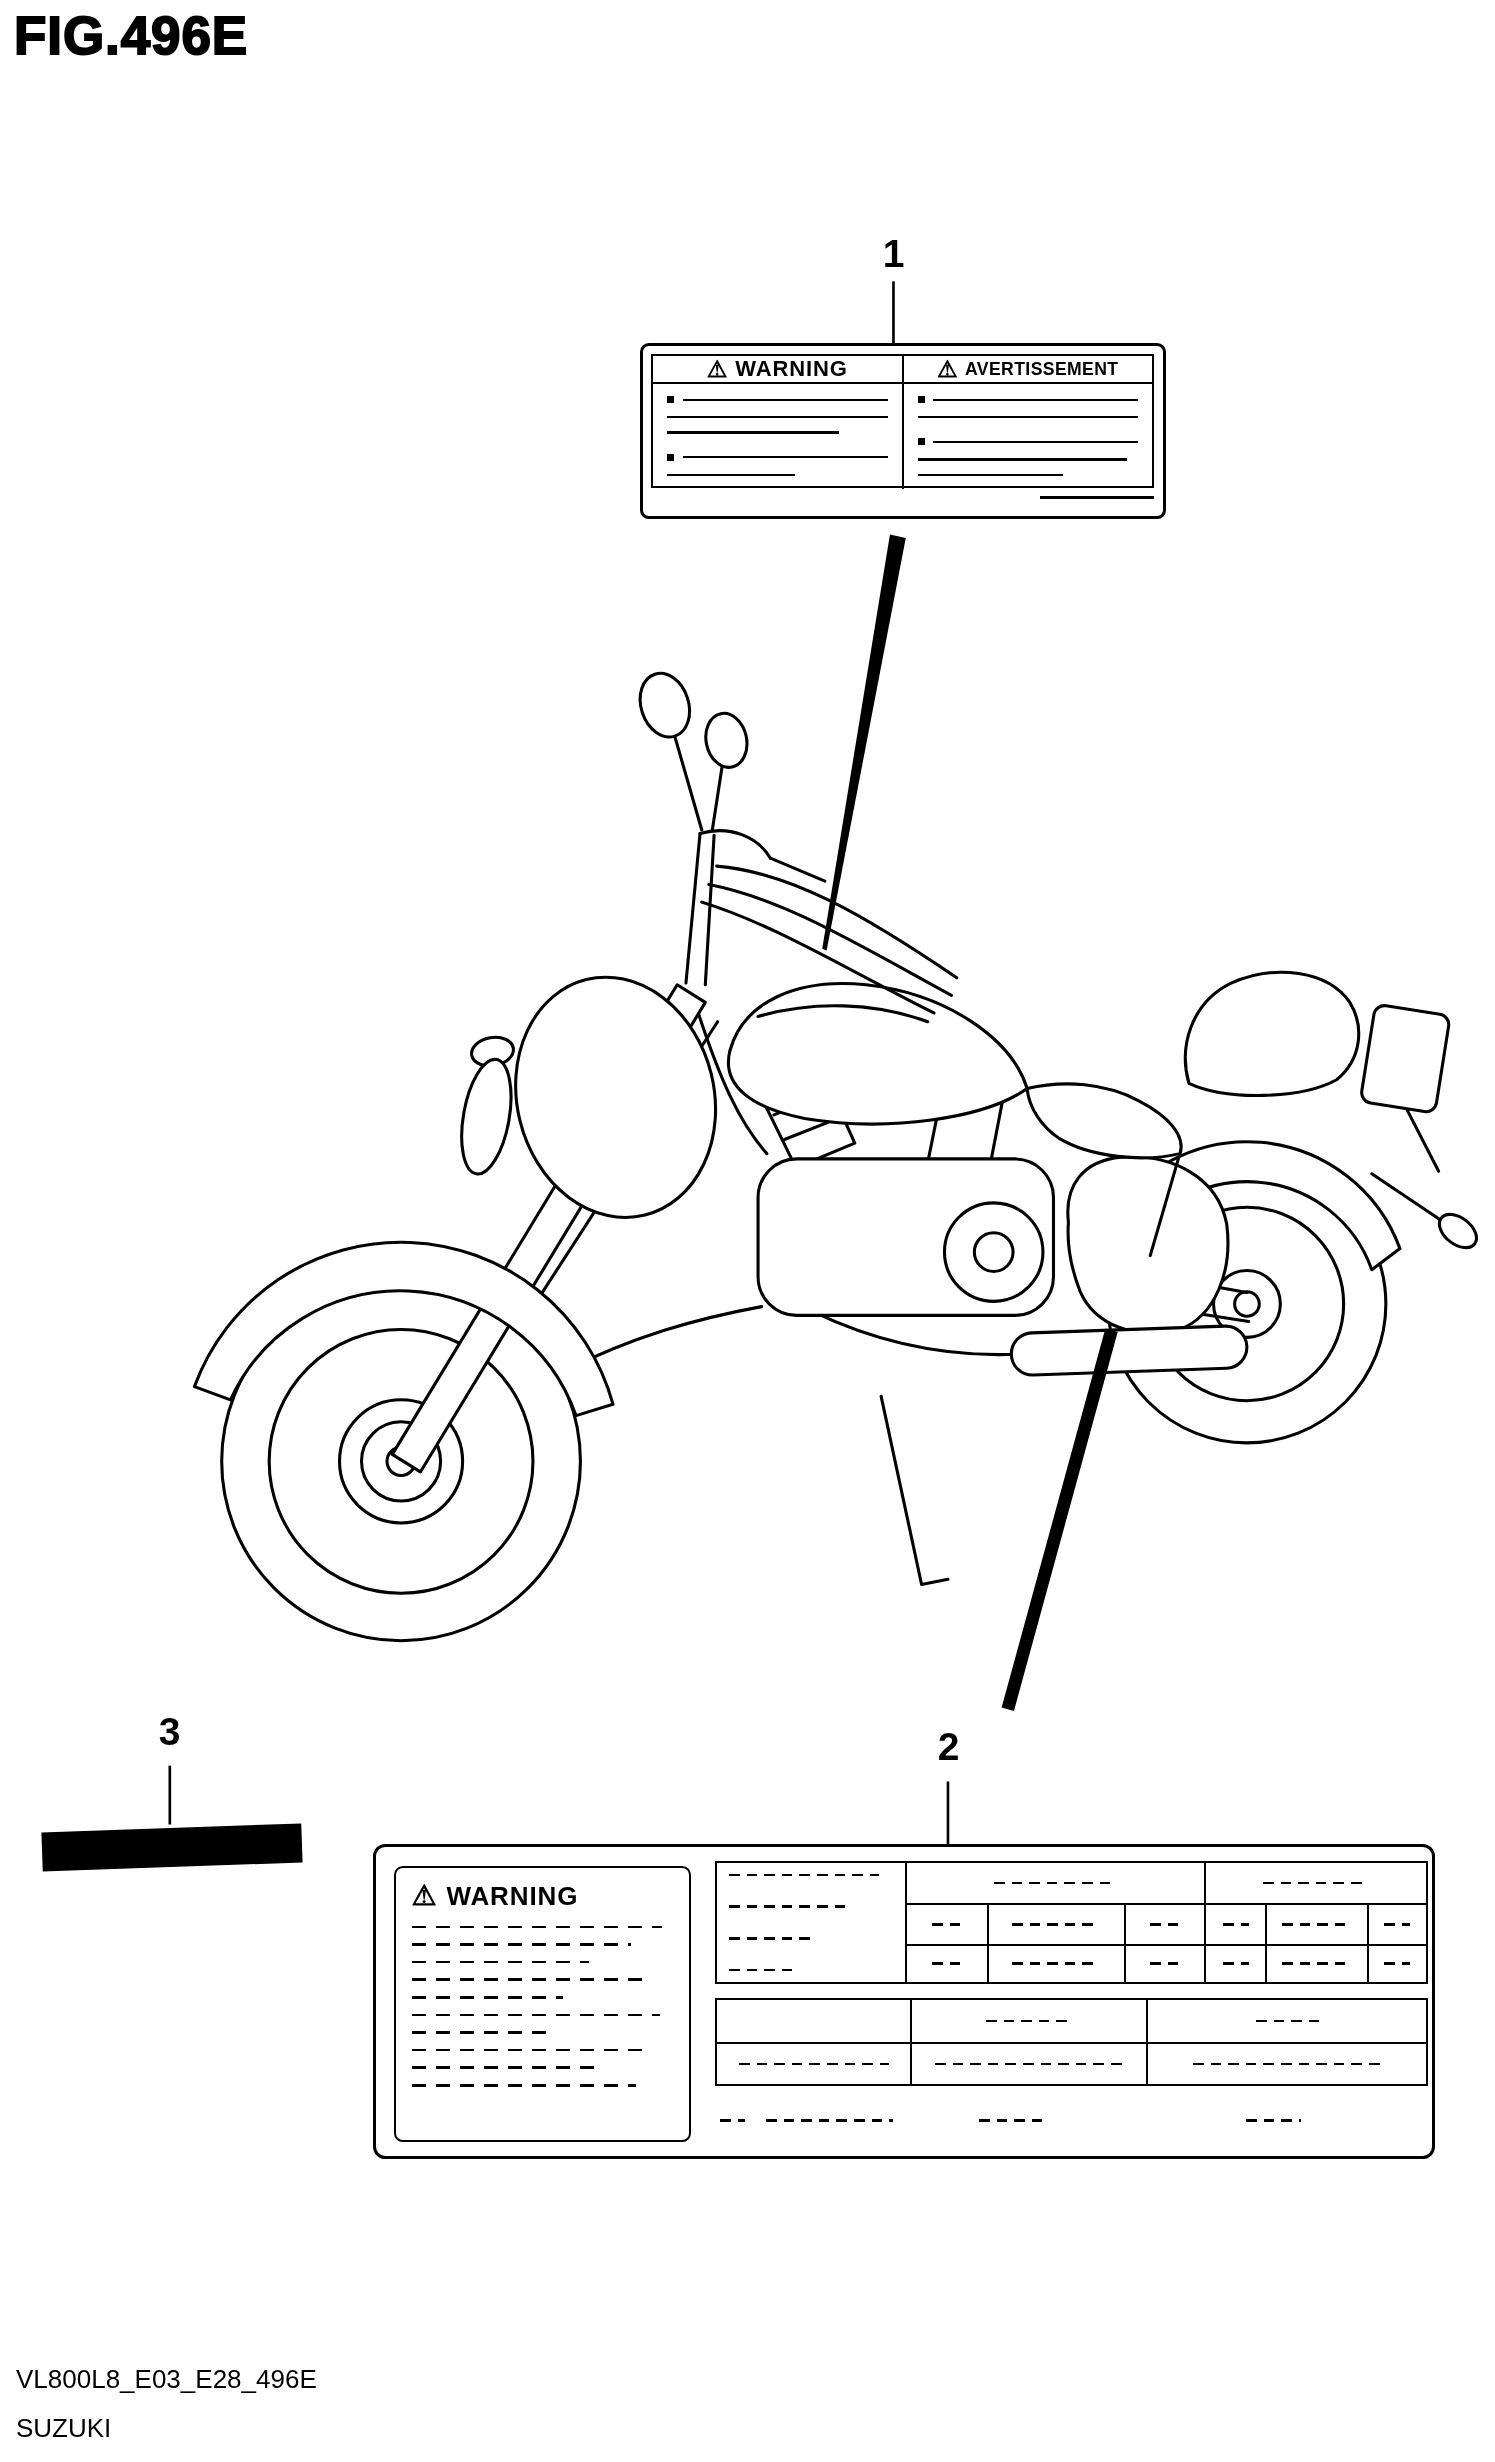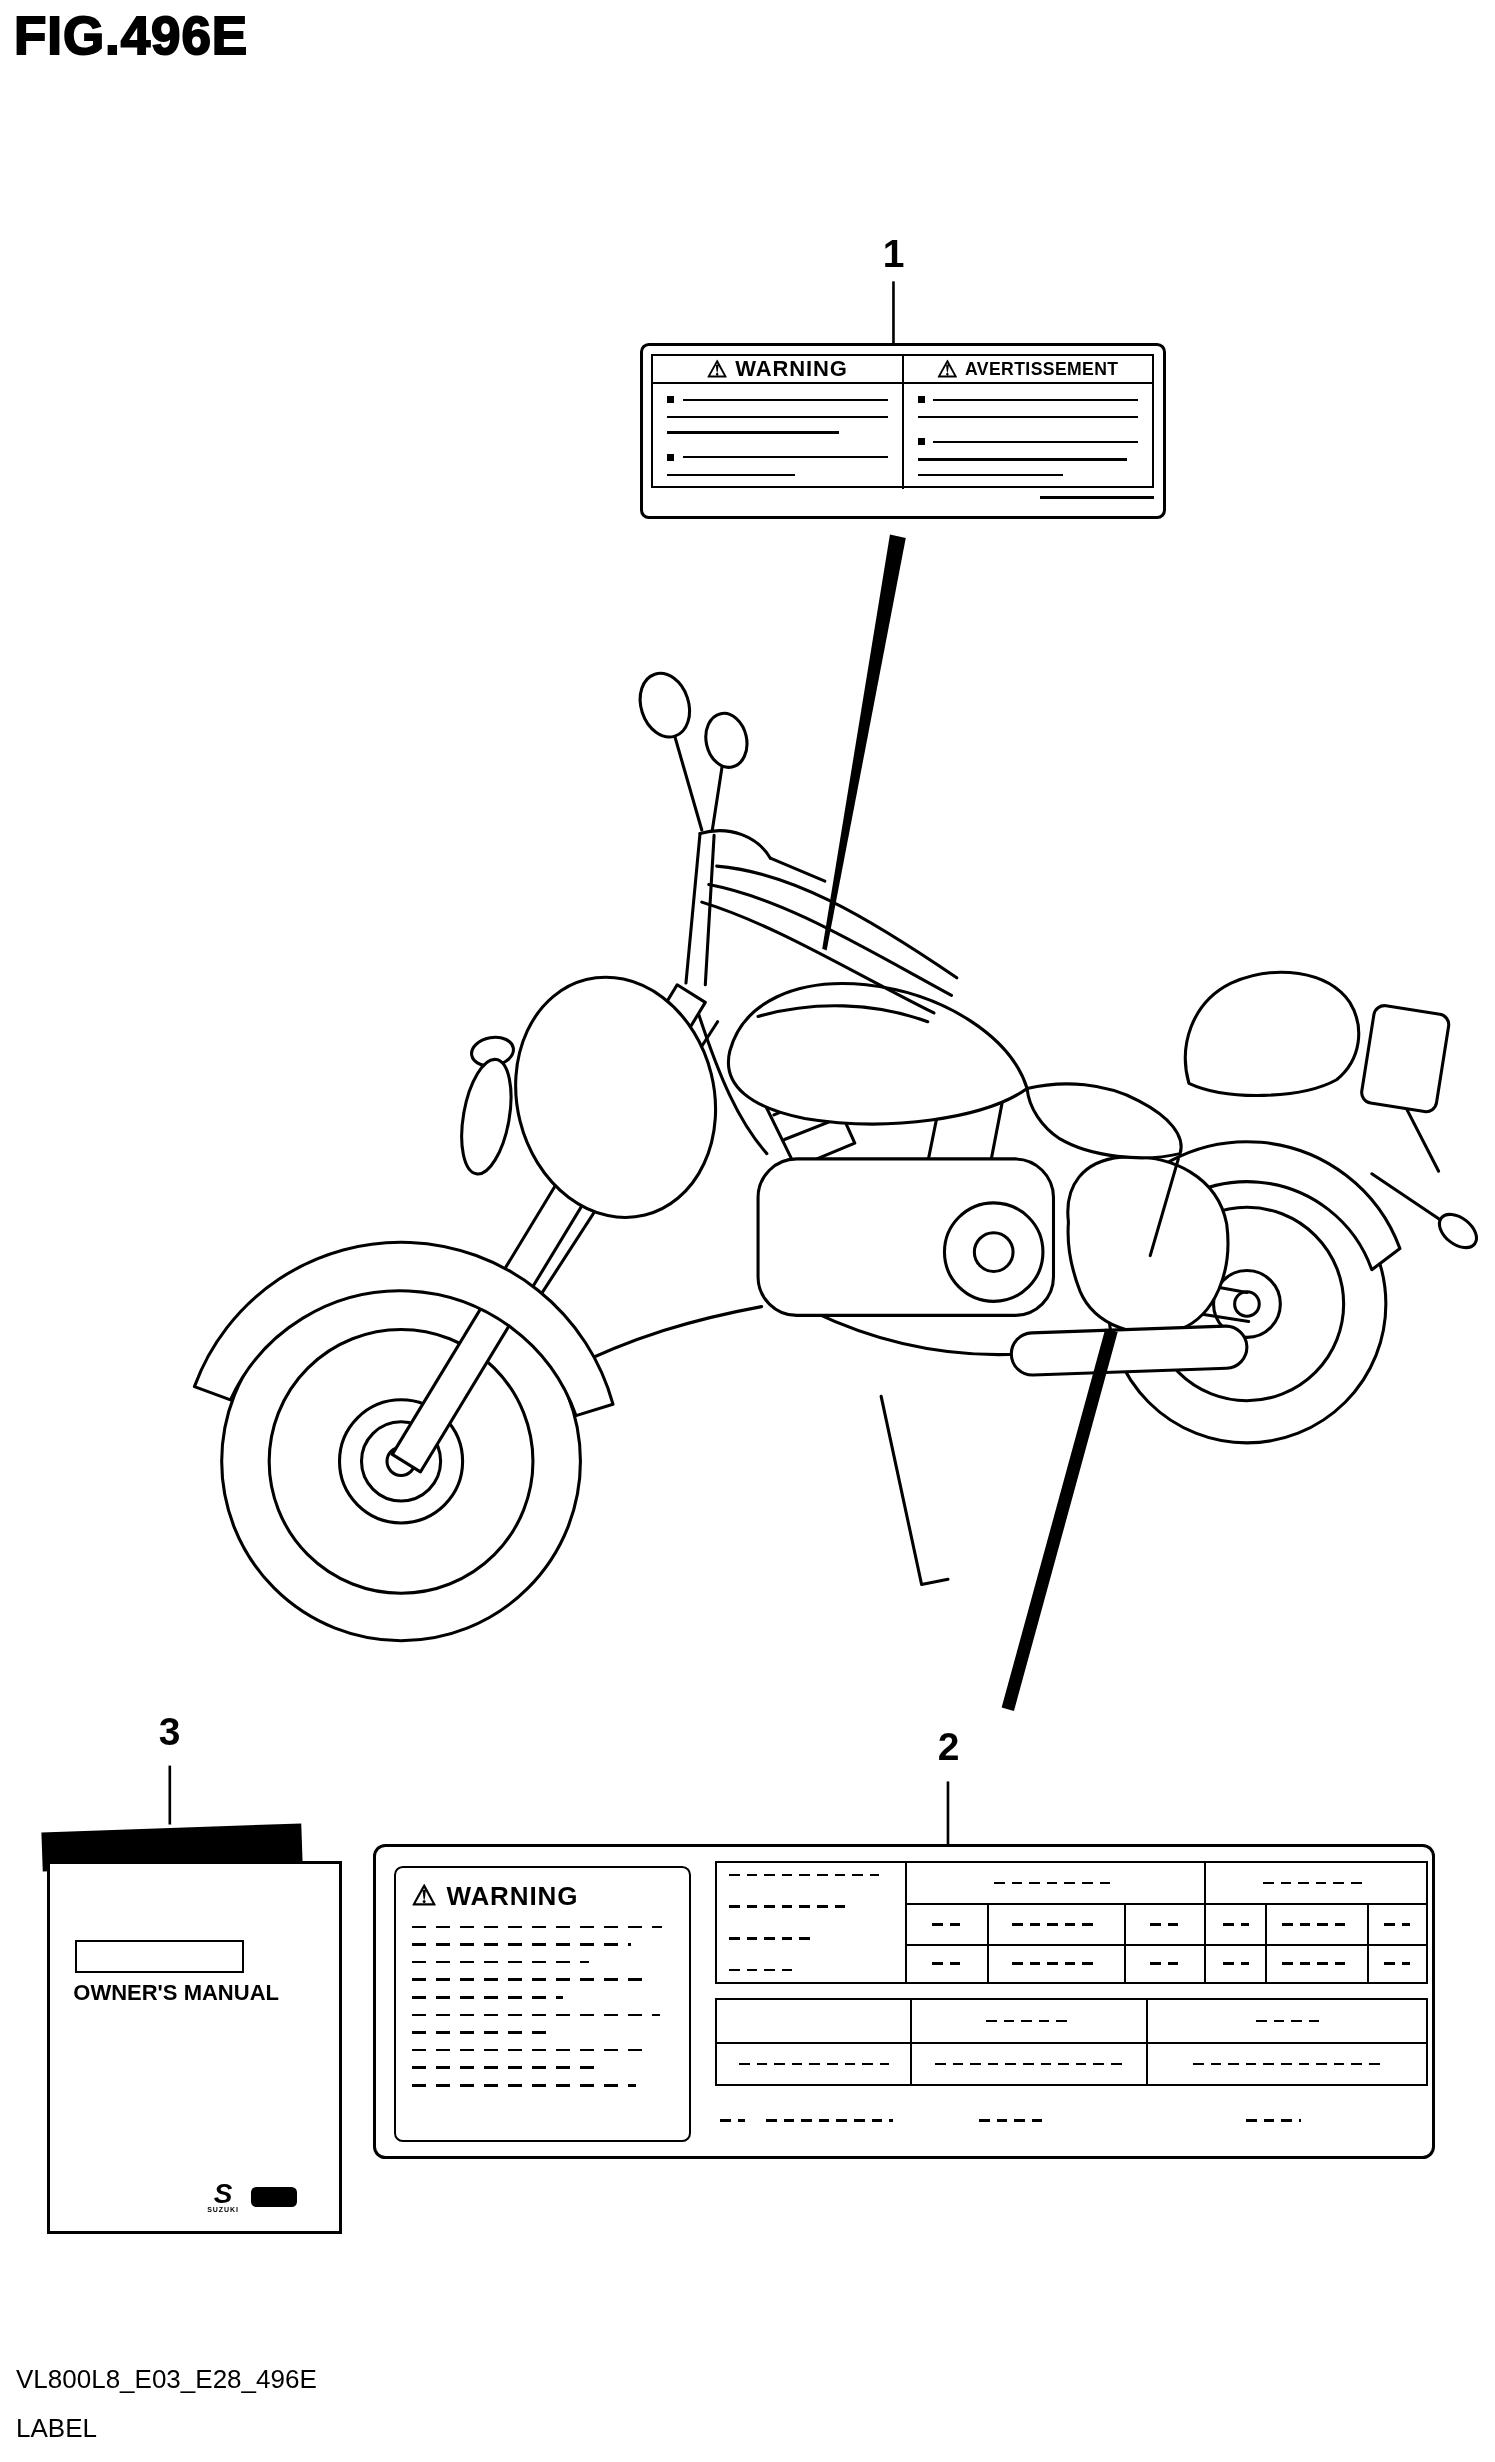--- a/index.html
+++ b/index.html
@@ -355,28 +355,17 @@
   <div class="t3">
     <div class="dash" style="left:5.3px;width:24.6px"></div>
     <div class="dash" style="left:51px;width:127px"></div>
     <div class="dash" style="left:264px;width:67px"></div>
     <div class="dash" style="left:531px;width:55px"></div>
   </div>
 </div>
 
 <div class="abs label3">
   <div class="l3-bar"></div>
-  <div class="l3-page">
-    <div class="l3-window"></div>
-    <div class="l3-title">OWNER'S MANUAL</div>
-    <div class="l3-logo-row">
-      <div class="l3-s">
-        <span class="l3-s-glyph">S</span>
-        <span class="l3-s-word">SUZUKI</span>
-      </div>
-      <div class="l3-badge"></div>
-    </div>
-  </div>
 </div>
 
 <div class="abs footer-code">VL800L8_E03_E28_496E</div>
-<div class="abs footer-label">LABEL</div>
+<div class="abs footer-label">SUZUKI</div>
 
 
 </body></html>

